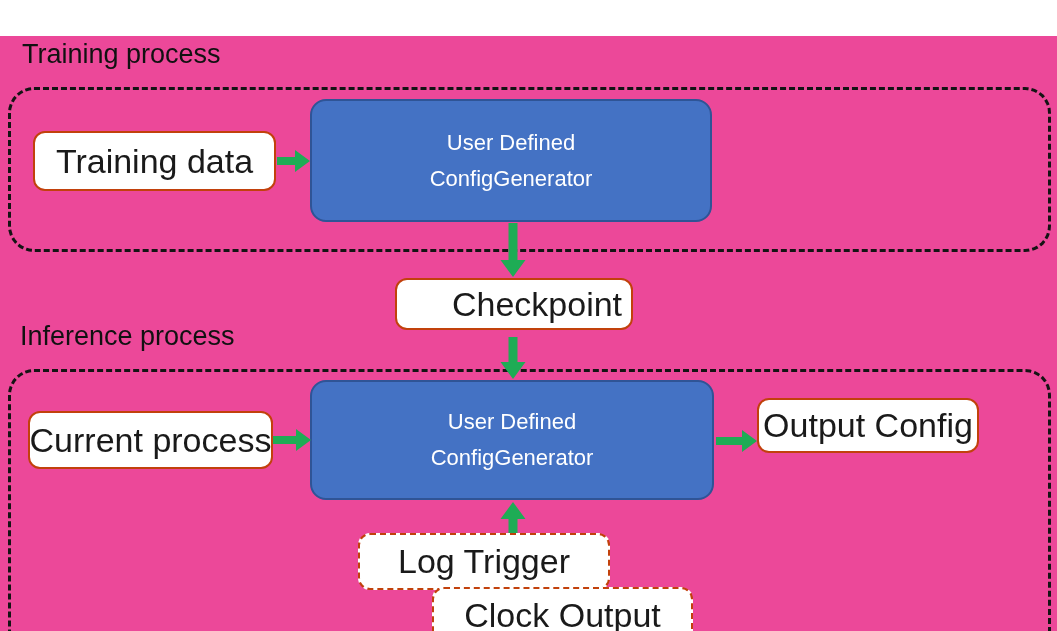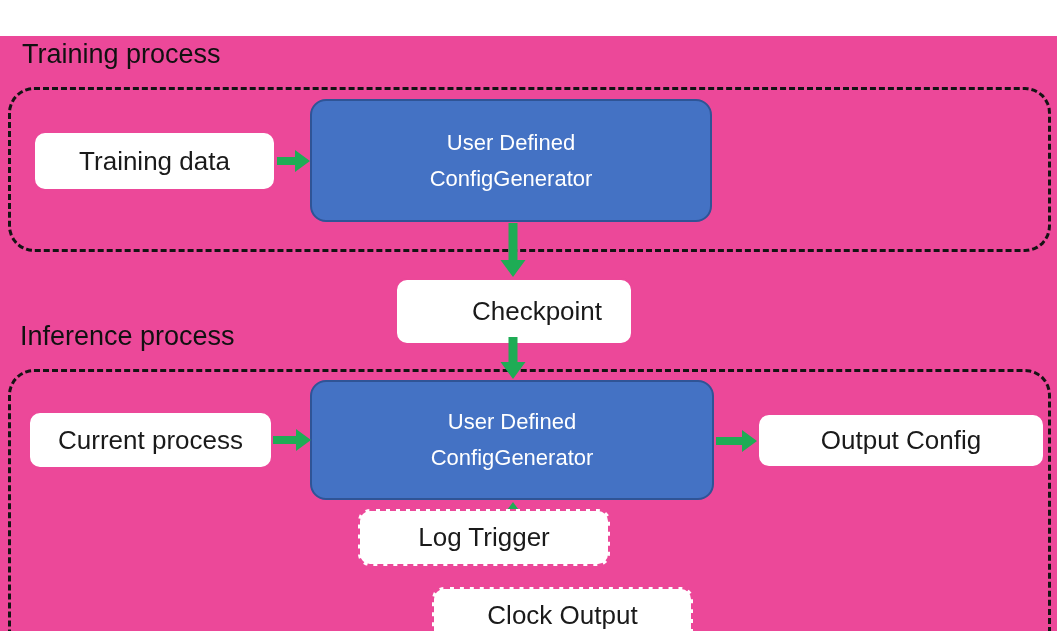--- a/index.html
+++ b/index.html
@@ -21,24 +21,24 @@
     position:absolute;
     border:3px dashed #141414;
     border-radius:26px;
     box-sizing:border-box;
     background:transparent;
   }
   .node{
     position:absolute;
     display:flex;align-items:center;justify-content:center;
     background:#ffffff;
-    border:2px solid #ec4899;
+    border:2px solid #c2410c;
     border-radius:12px;
     box-sizing:border-box;
-    font-size:26px;color:#1a1a1a;
+    font-size:34px;color:#1a1a1a;
     white-space:nowrap;
   }
   .generator{
     position:absolute;
     display:flex;flex-direction:column;align-items:center;justify-content:center;
     background:#4472C4;
     border:2px solid #2F5496;
     border-radius:16px;
     box-sizing:border-box;
     color:#ffffff;font-size:22px;line-height:36px;
@@ -60,36 +60,36 @@
 
   <div class="dashed-container" style="left:8px;top:51px;width:1043px;height:165px;"></div>
 
   <div class="node" style="left:33px;top:95px;width:243px;height:60px;">Training data</div>
 
   <div class="generator" style="left:310px;top:63px;width:402px;height:123px;">
     <span>User Defined</span>
     <span>ConfigGenerator</span>
   </div>
 
-  <div class="node" style="left:395px;top:242px;width:238px;height:67px;padding-left:46px;">Checkpoint</div>
+  <div class="node" style="left:395px;top:242px;width:238px;height:52px;padding-left:46px;">Checkpoint</div>
 
   <div class="section-label" style="left:20px;top:285px;text-align:right;">Inference process</div>
 
   <div class="dashed-container" style="left:8px;top:333px;width:1043px;height:290px;"></div>
 
   <div class="node" style="left:28px;top:375px;width:245px;height:58px;">Current process</div>
 
   <div class="generator" style="left:310px;top:344px;width:404px;height:120px;">
     <span>User Defined</span>
     <span>ConfigGenerator</span>
   </div>
 
-  <div class="node" style="left:757px;top:377px;width:288px;height:55px;">Output Config</div>
+  <div class="node" style="left:757px;top:362px;width:222px;height:55px;">Output Config</div>
 
-  <div class="node trigger" style="left:358px;top:473px;width:252px;height:57px;z-index:1;">Log Trigger</div>
+  <div class="node trigger" style="left:358px;top:497px;width:252px;height:57px;z-index:1;">Log Trigger</div>
 
   <div class="node trigger" style="left:432px;top:551px;width:261px;height:56px;z-index:2;">Clock Output</div>
 
   <svg class="arrow" style="left:277px;top:113px;" width="33" height="24">
     <polygon points="0,8 18,8 18,1 33,12 18,23 18,16 0,16" fill="#1EAC55"></polygon>
   </svg>
 
   <svg class="arrow" style="left:500px;top:187px;" width="26" height="54">
     <polygon points="8.5,0 17.5,0 17.5,37 25.5,37 13,54 0.5,37 8.5,37" fill="#1EAC55"></polygon>
   </svg>

